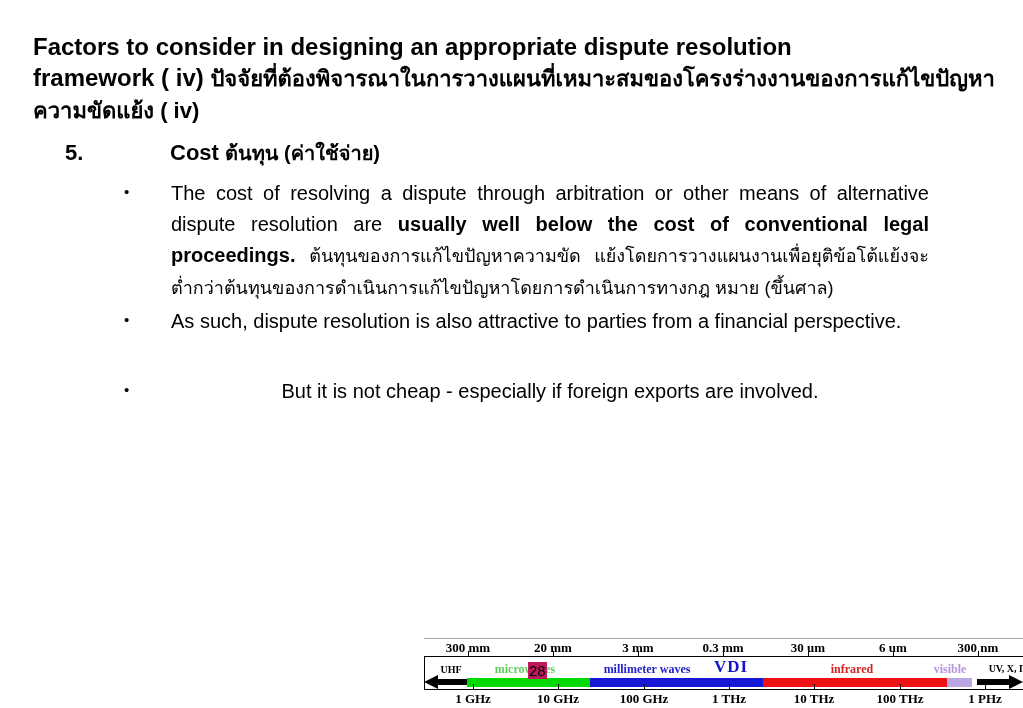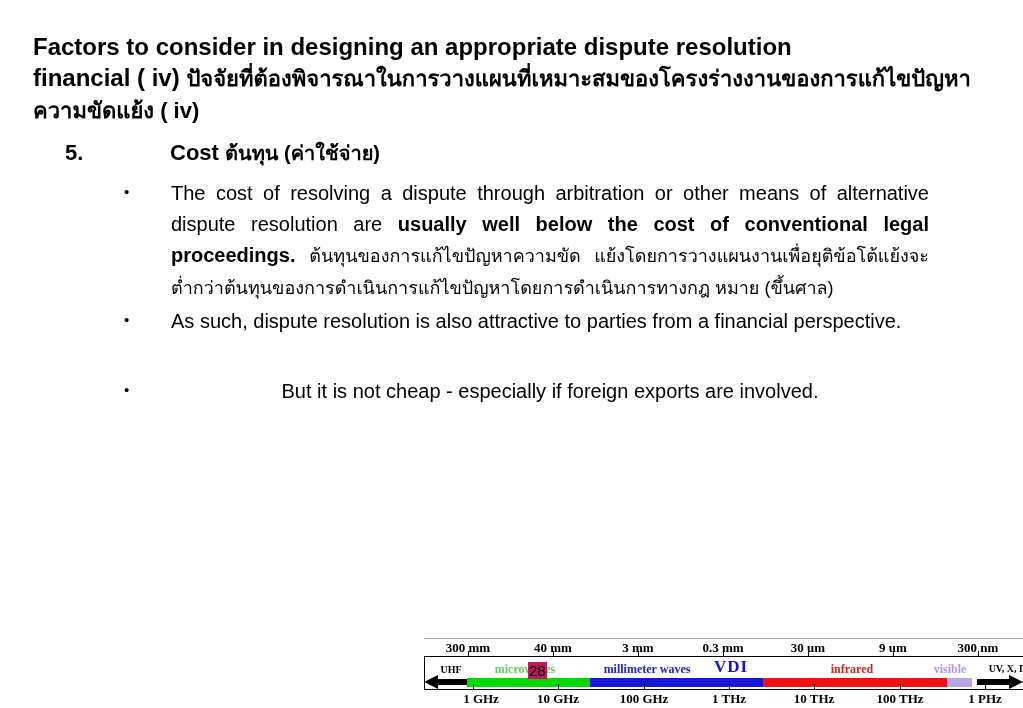--- a/index.html
+++ b/index.html
@@ -58,21 +58,21 @@
   .spectrum .bl-vdi{left:307px;top:18px;font-size:17px;letter-spacing:1px;}
   .spectrum .bl-ir{left:428px;top:23px;font-size:12px;}
   .spectrum .bl-vis{left:526px;top:23px;font-size:12px;}
   .spectrum .bl-uv{left:573px;top:24px;font-size:10px;}
 </style>
 </head>
 <body>
 
 <div class="abs title">
   <span>Factors to consider in designing an appropriate dispute resolution</span><br>
-  <span>financial ( iv) </span><span class="th">ปัจจัยที่ต้องพิจารณาในการวางแผนที่เหมาะสมของโครงร่างงานของการแก้ไขปัญหา</span><br>
+  <span>framework ( iv) </span><span class="th">ปัจจัยที่ต้องพิจารณาในการวางแผนที่เหมาะสมของโครงร่างงานของการแก้ไขปัญหา</span><br>
   <span class="line3">ความขัดแย้ง ( iv)</span>
 </div>
 
 <div class="abs heading">
   <span class="num">5.</span><span>Cost </span><span class="th">ต้นทุน (ค่าใช้จ่าย)</span>
 </div>
 
 <div class="abs bullet b1">
   <span class="dot">•</span>
   <div class="btxt">
@@ -92,25 +92,25 @@
   <div class="btxt">
     <span>But it is not cheap - especially if foreign exports are involved.</span>
   </div>
 </div>
 
 <div class="abs pagenum">28</div>
 
 <div class="abs spectrum">
 
   <div class="lbl wl" style="left:44px">300 mm</div>
-  <div class="lbl wl" style="left:129px">40 mm</div>
+  <div class="lbl wl" style="left:129px">20 mm</div>
   <div class="lbl wl" style="left:214px">3 mm</div>
   <div class="lbl wl" style="left:299px">0.3 mm</div>
   <div class="lbl wl" style="left:384px">30 um</div>
-  <div class="lbl wl" style="left:469px">9 um</div>
+  <div class="lbl wl" style="left:469px">6 um</div>
   <div class="lbl wl" style="left:554px">300 nm</div>
 
   <div class="hline topline"></div>
   <div class="vedge"></div>
   <div class="tick t" style="left:44px"></div>
   <div class="tick t" style="left:129px"></div>
   <div class="tick t" style="left:214px"></div>
   <div class="tick t" style="left:299px"></div>
   <div class="tick t" style="left:384px"></div>
   <div class="tick t" style="left:469px"></div>
@@ -135,20 +135,20 @@
 
   <div class="hline botline"></div>
   <div class="tick b" style="left:49px"></div>
   <div class="tick b" style="left:134px"></div>
   <div class="tick b" style="left:220px"></div>
   <div class="tick b" style="left:305px"></div>
   <div class="tick b" style="left:390px"></div>
   <div class="tick b" style="left:476px"></div>
   <div class="tick b" style="left:561px"></div>
 
-  <div class="lbl fq" style="left:57px">1 GHz</div>
+  <div class="lbl fq" style="left:49px">1 GHz</div>
   <div class="lbl fq" style="left:134px">10 GHz</div>
   <div class="lbl fq" style="left:220px">100 GHz</div>
   <div class="lbl fq" style="left:305px">1 THz</div>
   <div class="lbl fq" style="left:390px">10 THz</div>
   <div class="lbl fq" style="left:476px">100 THz</div>
   <div class="lbl fq" style="left:561px">1 PHz</div>
 </div>
 
 </body></html>

